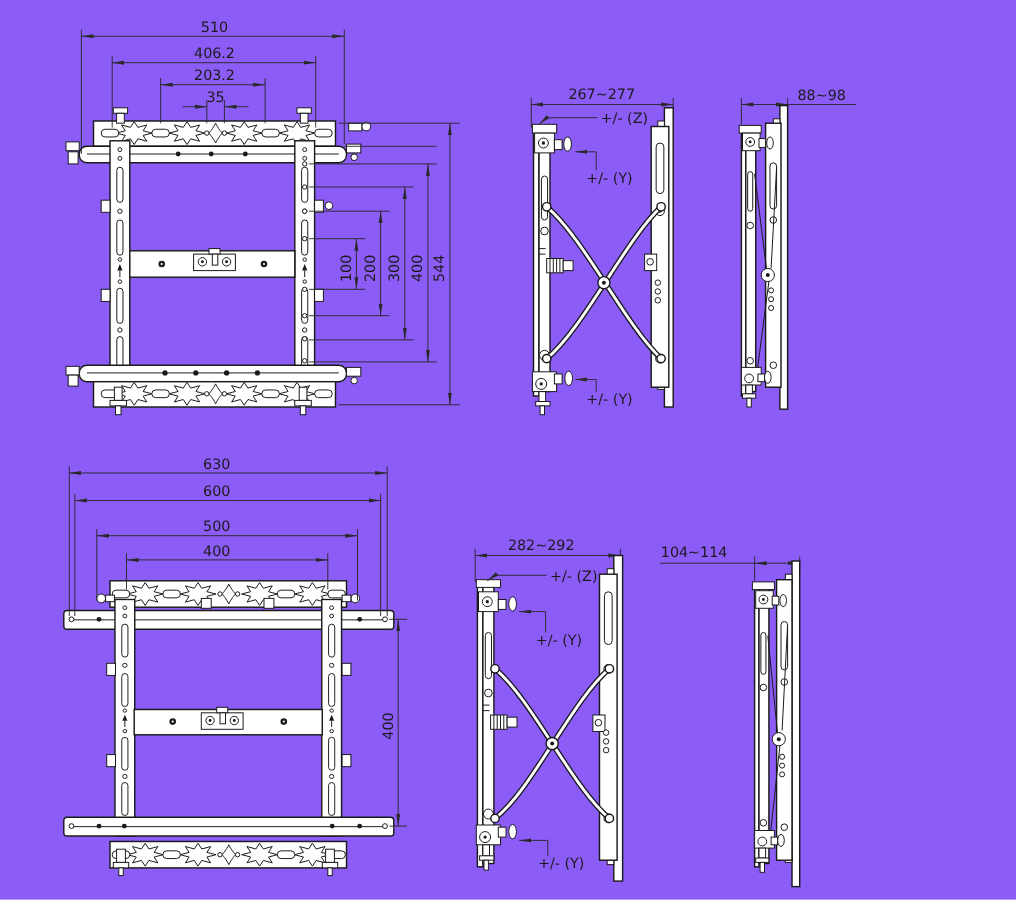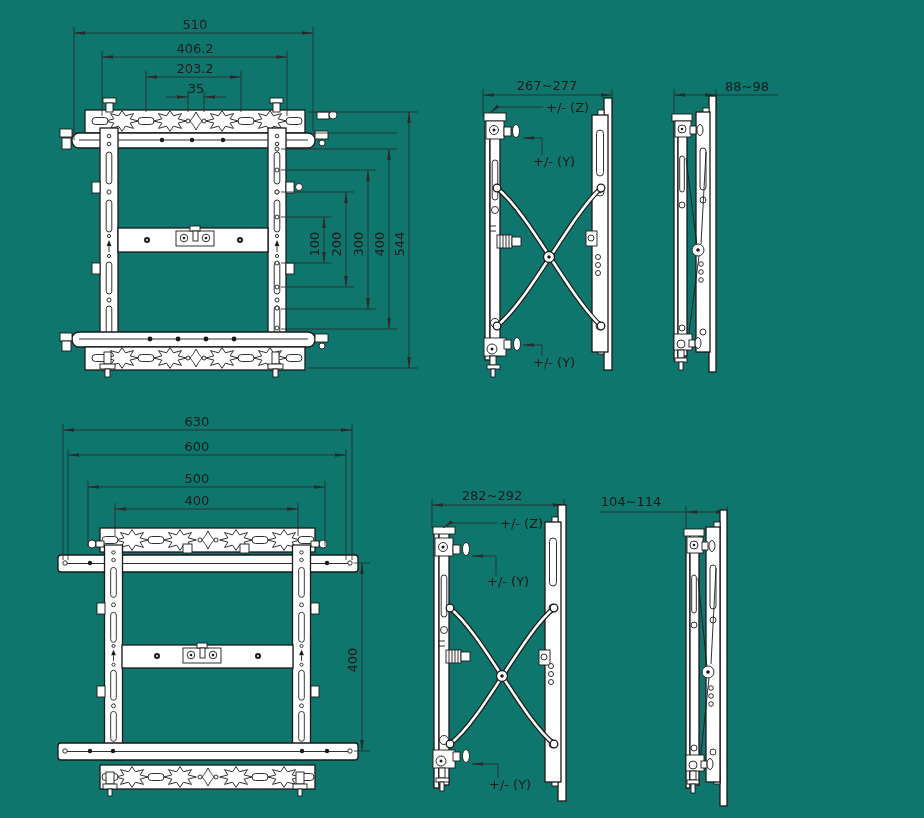--- a/index.html
+++ b/index.html
@@ -1,16 +1,16 @@
 <!DOCTYPE html>
 <html><head>
 <meta charset="utf-8">
 <style>
   html,body{margin:0;padding:0;background:#fff;}
-  #stage{position:relative;width:924px;height:818px;background:#0f766e;overflow:hidden;
+  #stage{position:relative;width:924px;height:818px;background:#8b5cf6;overflow:hidden;
          font-family:"DejaVu Sans", sans-serif;}
   svg{position:absolute;left:0;top:0;}
   .fw  {fill:#fff;stroke:#1a1a1a;stroke-width:1.3;}
   .fwt {fill:#fff;stroke:#1a1a1a;stroke-width:0.9;}
   .lt  {fill:none;stroke:#1a1a1a;stroke-width:0.9;}
   .dk  {fill:#1a1a1a;stroke:none;}
   .wd  {fill:#fff;stroke:none;}
   .dim {fill:none;stroke:#2a2a2a;stroke-width:0.85;}
   .arm {fill:none;stroke:#1a1a1a;stroke-width:5;stroke-linecap:round;}
   .armIn{fill:none;stroke:#fff;stroke-width:2.6;stroke-linecap:round;}

